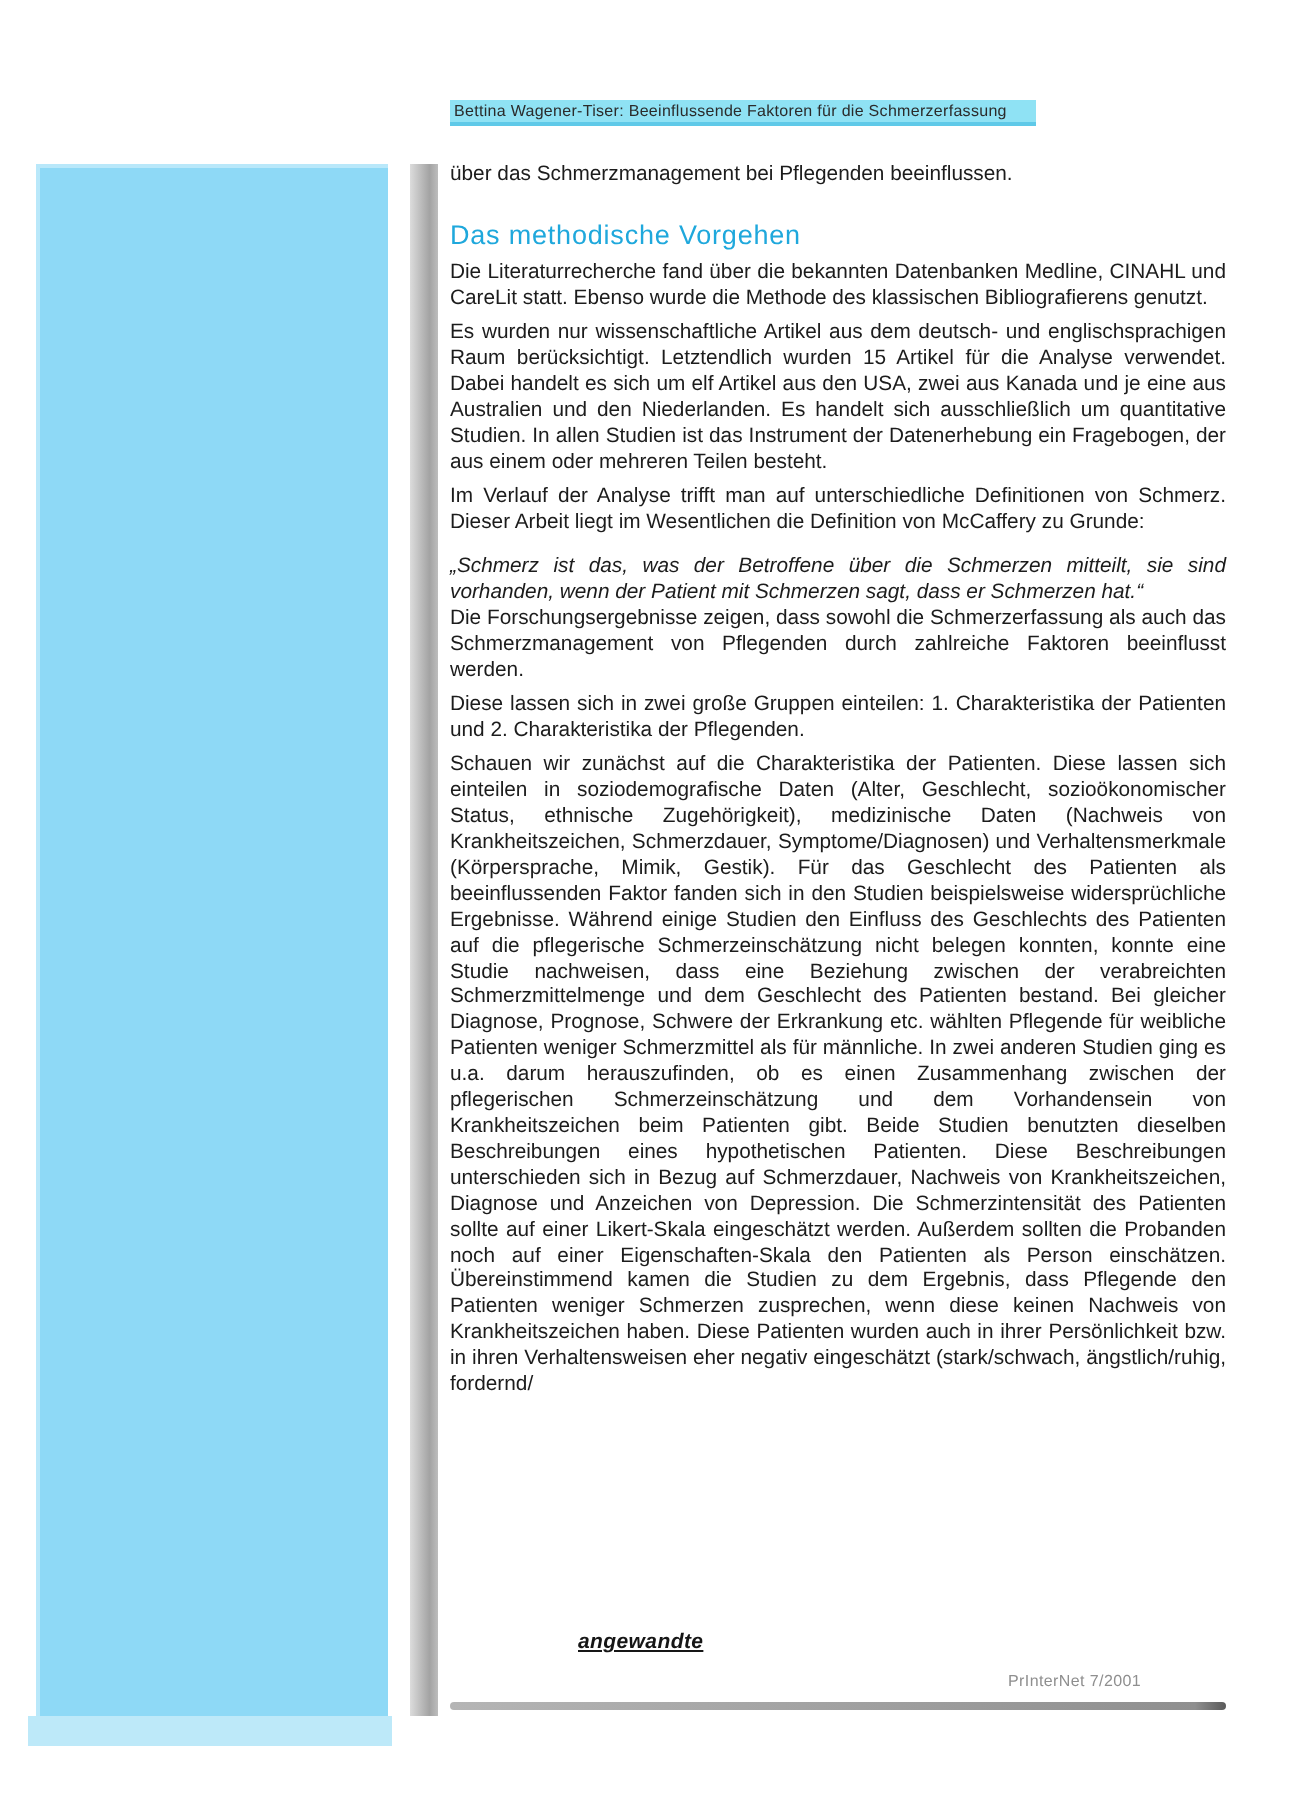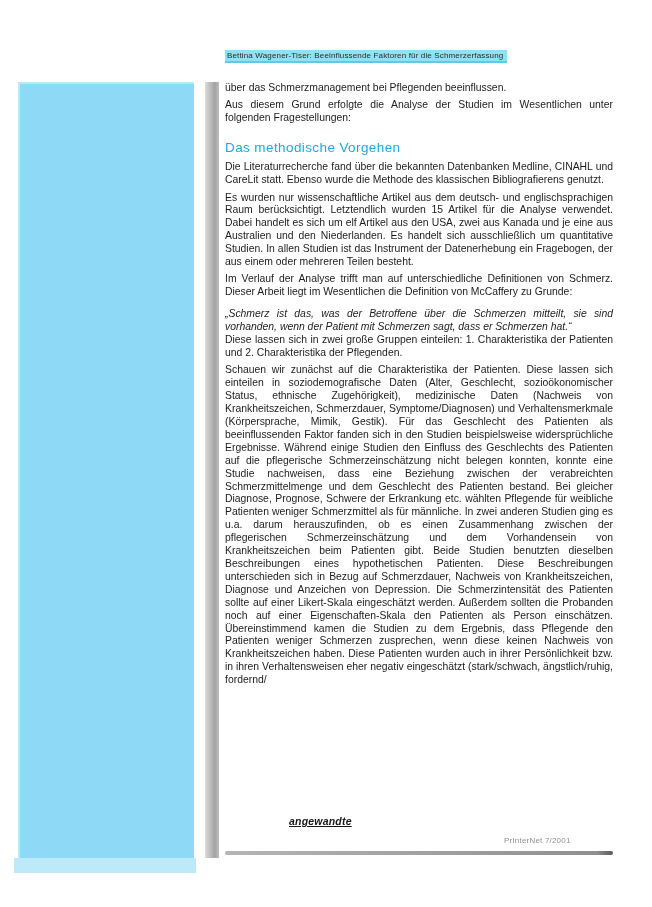--- a/index.html
+++ b/index.html
@@ -17,21 +17,21 @@
     position:absolute; left:14px; top:858px; width:182px; height:15px;
     background:#BDE9F9;
   }
   .gutter {
     position:absolute; left:205px; top:82px; width:14px; height:776px;
     background:linear-gradient(to right,#dcdcdc,#a3a3a3 70%,#bdbdbd);
   }
   
   .content { position:absolute; left:225px; top:50px; width:388px; color:#1c1c1c; }
   .running-head { font-size:8px; line-height:11px; color:#2b2b2b; letter-spacing:0.15px; margin:0 0 0 0; white-space:nowrap; }
-  .running-head .hl { background:#8FE2F4; border-bottom:2px solid #5FC9E8; padding:1px 4px 1px 2px; }
+  .running-head .hl { background:#8FE2F4; border-bottom:2px solid #5FC9E8; padding:1px 15px 1px 2px; }
   .para {
     font-size:10.4px; line-height:12.9px; text-align:justify; margin:0 0 4.5px 0;
     color:#1c1c1c;
   }
   .first-para { margin-top:21px; }
   .quote { font-style:italic; margin-top:9px; margin-bottom:0; }
   .section-heading {
     color:#1FA8DC; font-size:13.5px; font-weight:normal; letter-spacing:0.4px;
     margin:15px 0 6px 0;
   }
@@ -75,29 +75,29 @@
   <div class="sidebar-bottom"></div>
   <div class="gutter"></div>
 
   <div class="content">
 
     <div class="running-head">
       <span class="hl">Bettina Wagener-Tiser: Beeinflussende Faktoren für die Schmerzerfassung</span>
     </div>
 
     <p class="para first-para">über das Schmerzmanagement bei Pflegenden beeinflussen.</p>
-    <p class="para">Aus diesem Grund erfolgte die Analyse der Studien im Wesentlichen unter folgenden Fragestellungen:</p>
 
 
     <h2 class="section-heading">Das methodische Vorgehen</h2>
     <p class="para">Die Literaturrecherche fand über die bekannten Datenbanken Medline, CINAHL und CareLit statt. Ebenso wurde die Methode des klassischen Bibliografierens genutzt.</p>
     <p class="para">Es wurden nur wissenschaftliche Artikel aus dem deutsch- und englischsprachigen Raum berücksichtigt. Letztendlich wurden 15 Artikel für die Analyse verwendet. Dabei handelt es sich um elf Artikel aus den USA, zwei aus Kanada und je eine aus Australien und den Niederlanden. Es handelt sich ausschließlich um quantitative Studien. In allen Studien ist das Instrument der Datenerhebung ein Fragebogen, der aus einem oder mehreren Teilen besteht.</p>
     <p class="para">Im Verlauf der Analyse trifft man auf unterschiedliche Definitionen von Schmerz. Dieser Arbeit liegt im Wesentlichen die Definition von McCaffery zu Grunde:</p>
     <p class="para quote">„Schmerz ist das, was der Betroffene über die Schmerzen mitteilt, sie sind vorhanden, wenn der Patient mit Schmerzen sagt, dass er Schmerzen hat.“</p>
 
+    <p class="para">Die Forschungsergebnisse zeigen, dass sowohl die Schmerzerfassung als auch das Schmerzmanagement von Pflegenden durch zahlreiche Faktoren beeinflusst werden.</p>
     <p class="para">Diese lassen sich in zwei große Gruppen einteilen: 1. Charakteristika der Patienten und 2. Charakteristika der Pflegenden.</p>
     <p class="para">Schauen wir zunächst auf die Charakteristika der Patienten. Diese lassen sich einteilen in soziodemografische Daten (Alter, Geschlecht, sozioökonomischer Status, ethnische Zugehörigkeit), medizinische Daten (Nachweis von Krankheitszeichen, Schmerzdauer, Symptome/Diagnosen) und Verhaltensmerkmale (Körpersprache, Mimik, Gestik). Für das Geschlecht des Patienten als beeinflussenden Faktor fanden sich in den Studien beispielsweise widersprüchliche Ergebnisse. Während einige Studien den Einfluss des Geschlechts des Patienten auf die pflegerische Schmerzeinschätzung nicht belegen konnten, konnte eine Studie nachweisen, dass eine Beziehung zwischen der verabreichten Schmerzmittelmenge und dem Geschlecht des Patienten bestand. Bei gleicher Diagnose, Prognose, Schwere der Erkrankung etc. wählten Pflegende für weibliche Patienten weniger Schmerzmittel als für männliche. In zwei anderen Studien ging es u.a. darum herauszufinden, ob es einen Zusammenhang zwischen der pflegerischen Schmerzeinschätzung und dem Vorhandensein von Krankheitszeichen beim Patienten gibt. Beide Studien benutzten dieselben Beschreibungen eines hypothetischen Patienten. Diese Beschreibungen unterschieden sich in Bezug auf Schmerzdauer, Nachweis von Krankheitszeichen, Diagnose und Anzeichen von Depression. Die Schmerzintensität des Patienten sollte auf einer Likert-Skala eingeschätzt werden. Außerdem sollten die Probanden noch auf einer Eigenschaften-Skala den Patienten als Person einschätzen. Übereinstimmend kamen die Studien zu dem Ergebnis, dass Pflegende den Patienten weniger Schmerzen zusprechen, wenn diese keinen Nachweis von Krankheitszeichen haben. Diese Patienten wurden auch in ihrer Persönlichkeit bzw. in ihren Verhaltensweisen eher negativ eingeschätzt (stark/schwach, ängstlich/ruhig, fordernd/</p>
 
   </div>
 
   <div class="footer-angewandte">angewandte</div>
 
 
   <div class="footer-rule"></div>
   <div class="issue">PrInterNet 7/2001</div>

